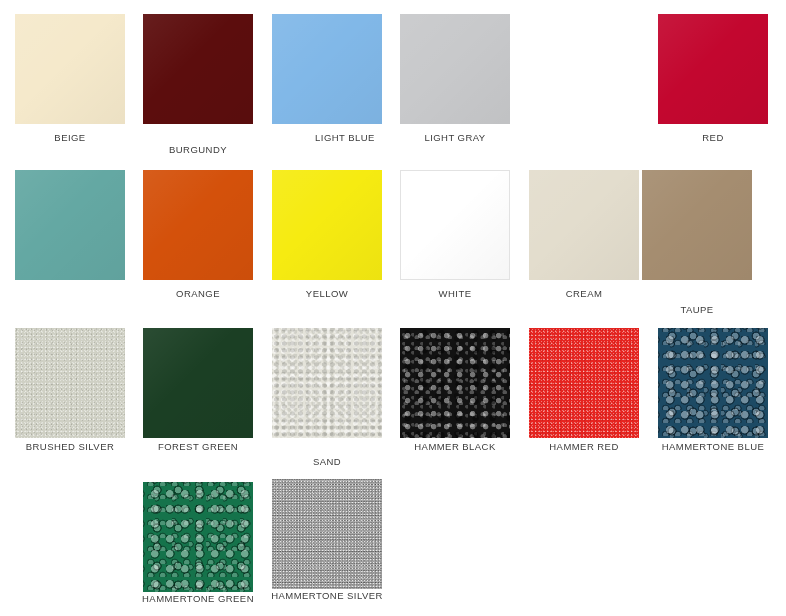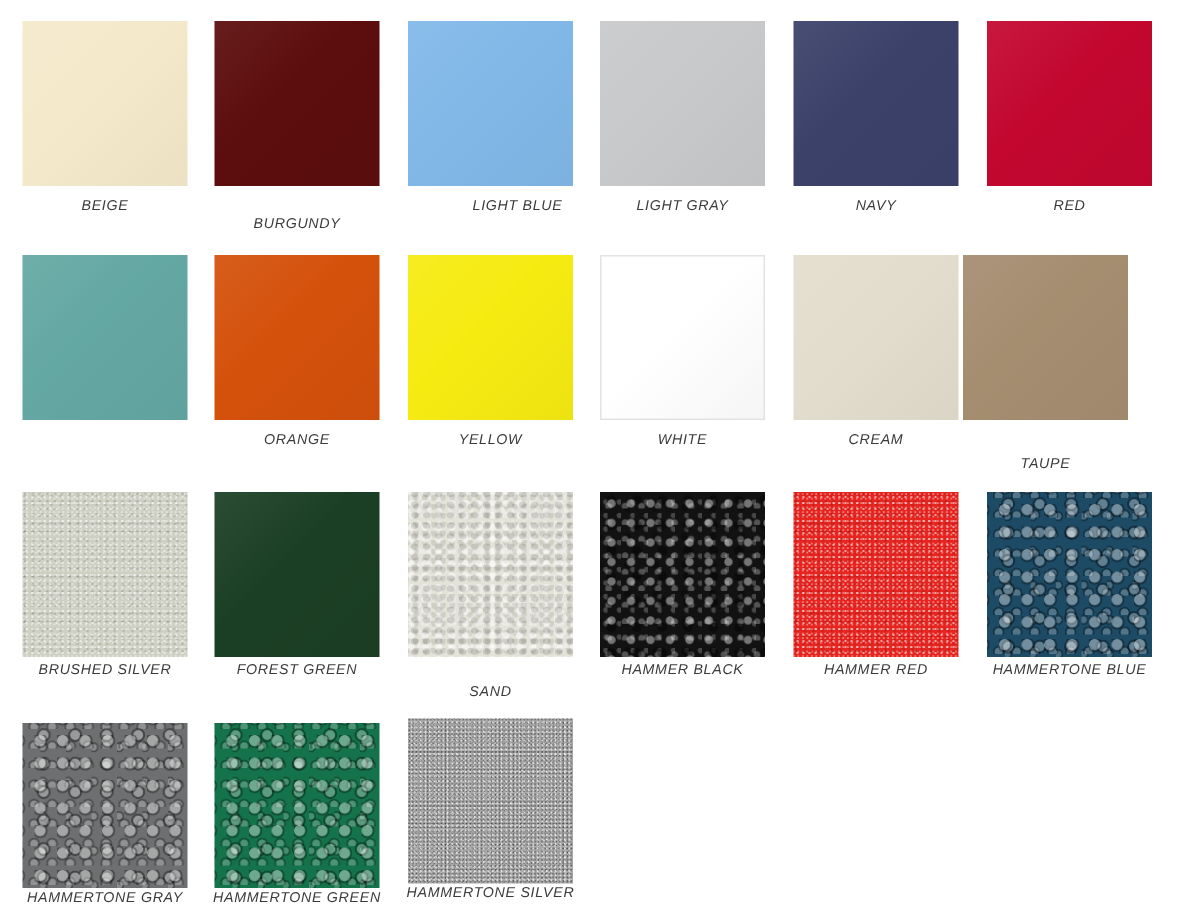--- a/index.html
+++ b/index.html
@@ -10,21 +10,20 @@
   body {
     width: 786px;
     height: 616px;
     font-family: "Liberation Sans", sans-serif;
     overflow: hidden;
   }
   #swatch-grid {
     position: relative;
     width: 712px;
     height: 616px;
-    font-style: italic;
   }
   .swatch-cell {
     position: absolute;
     width: 128px;
     display: flex;
     flex-direction: column;
     align-items: center;
   }
   .swatch-chip {
     width: 110px;
@@ -132,26 +131,20 @@
         <div class="tex tex-sheen"></div>
       </div>
       <div class="swatch-label" style="color: rgb(59, 59, 59); margin-top: 8px; padding-left: 36px;">LIGHT BLUE</div>
     </div>
     <div class="swatch-cell" style="left: 391px; top: 14px;">
       <div class="swatch-chip" title="LIGHT GRAY" style="background: rgb(200, 201, 203);">
         <div class="tex tex-sheen"></div>
       </div>
       <div class="swatch-label" style="color: rgb(59, 59, 59); margin-top: 8px;">LIGHT GRAY</div>
     </div>
-    <div class="swatch-cell" style="left: 520px; top: 14px;">
-      <div class="swatch-chip" title="NAVY" style="background: rgb(59, 65, 105);">
-        <div class="tex tex-sheen"></div>
-      </div>
-      <div class="swatch-label" style="color: rgb(59, 59, 59); margin-top: 8px;">NAVY</div>
-    </div>
     <div class="swatch-cell" style="left: 649px; top: 14px;">
       <div class="swatch-chip" title="RED" style="background: rgb(195, 7, 47);">
         <div class="tex tex-sheen"></div>
       </div>
       <div class="swatch-label" style="color: rgb(59, 59, 59); margin-top: 8px;">RED</div>
     </div>
     <div class="swatch-cell" style="left: 6px; top: 170px; gap: 41px;">
       <div class="swatch-chip" title="TEAL" style="background: rgb(100, 168, 163);">
         <div class="tex tex-sheen"></div>
       </div>
@@ -216,26 +209,20 @@
         <div class="tex tex-fine"></div>
       </div>
       <div class="swatch-label" style="color: rgb(59, 59, 59); margin-top: 3px;">HAMMER RED</div>
     </div>
     <div class="swatch-cell" style="left: 649px; top: 328px;">
       <div class="swatch-chip" title="HAMMERTONE BLUE" style="background: rgb(29, 74, 100);">
         <div class="tex tex-hammertone"></div>
       </div>
       <div class="swatch-label" style="color: rgb(59, 59, 59); margin-top: 3px;">HAMMERTONE BLUE</div>
     </div>
-    <div class="swatch-cell" style="left: 6px; top: 482px;">
-      <div class="swatch-chip" title="HAMMERTONE GRAY" style="background: rgb(109, 111, 112);">
-        <div class="tex tex-hammertone"></div>
-      </div>
-      <div class="swatch-label" style="color: rgb(59, 59, 59); margin-top: 1px;">HAMMERTONE GRAY</div>
-    </div>
     <div class="swatch-cell" style="left: 134px; top: 482px;">
       <div class="swatch-chip" title="HAMMERTONE GREEN" style="background: rgb(21, 115, 75);">
         <div class="tex tex-hammertone"></div>
       </div>
       <div class="swatch-label" style="color: rgb(59, 59, 59); margin-top: 1px;">HAMMERTONE GREEN</div>
     </div>
     <div class="swatch-cell" style="left: 263px; top: 479px;">
       <div class="swatch-chip" title="HAMMERTONE SILVER" style="background: rgb(169, 169, 169);">
         <div class="tex tex-noise"></div>
       </div>

